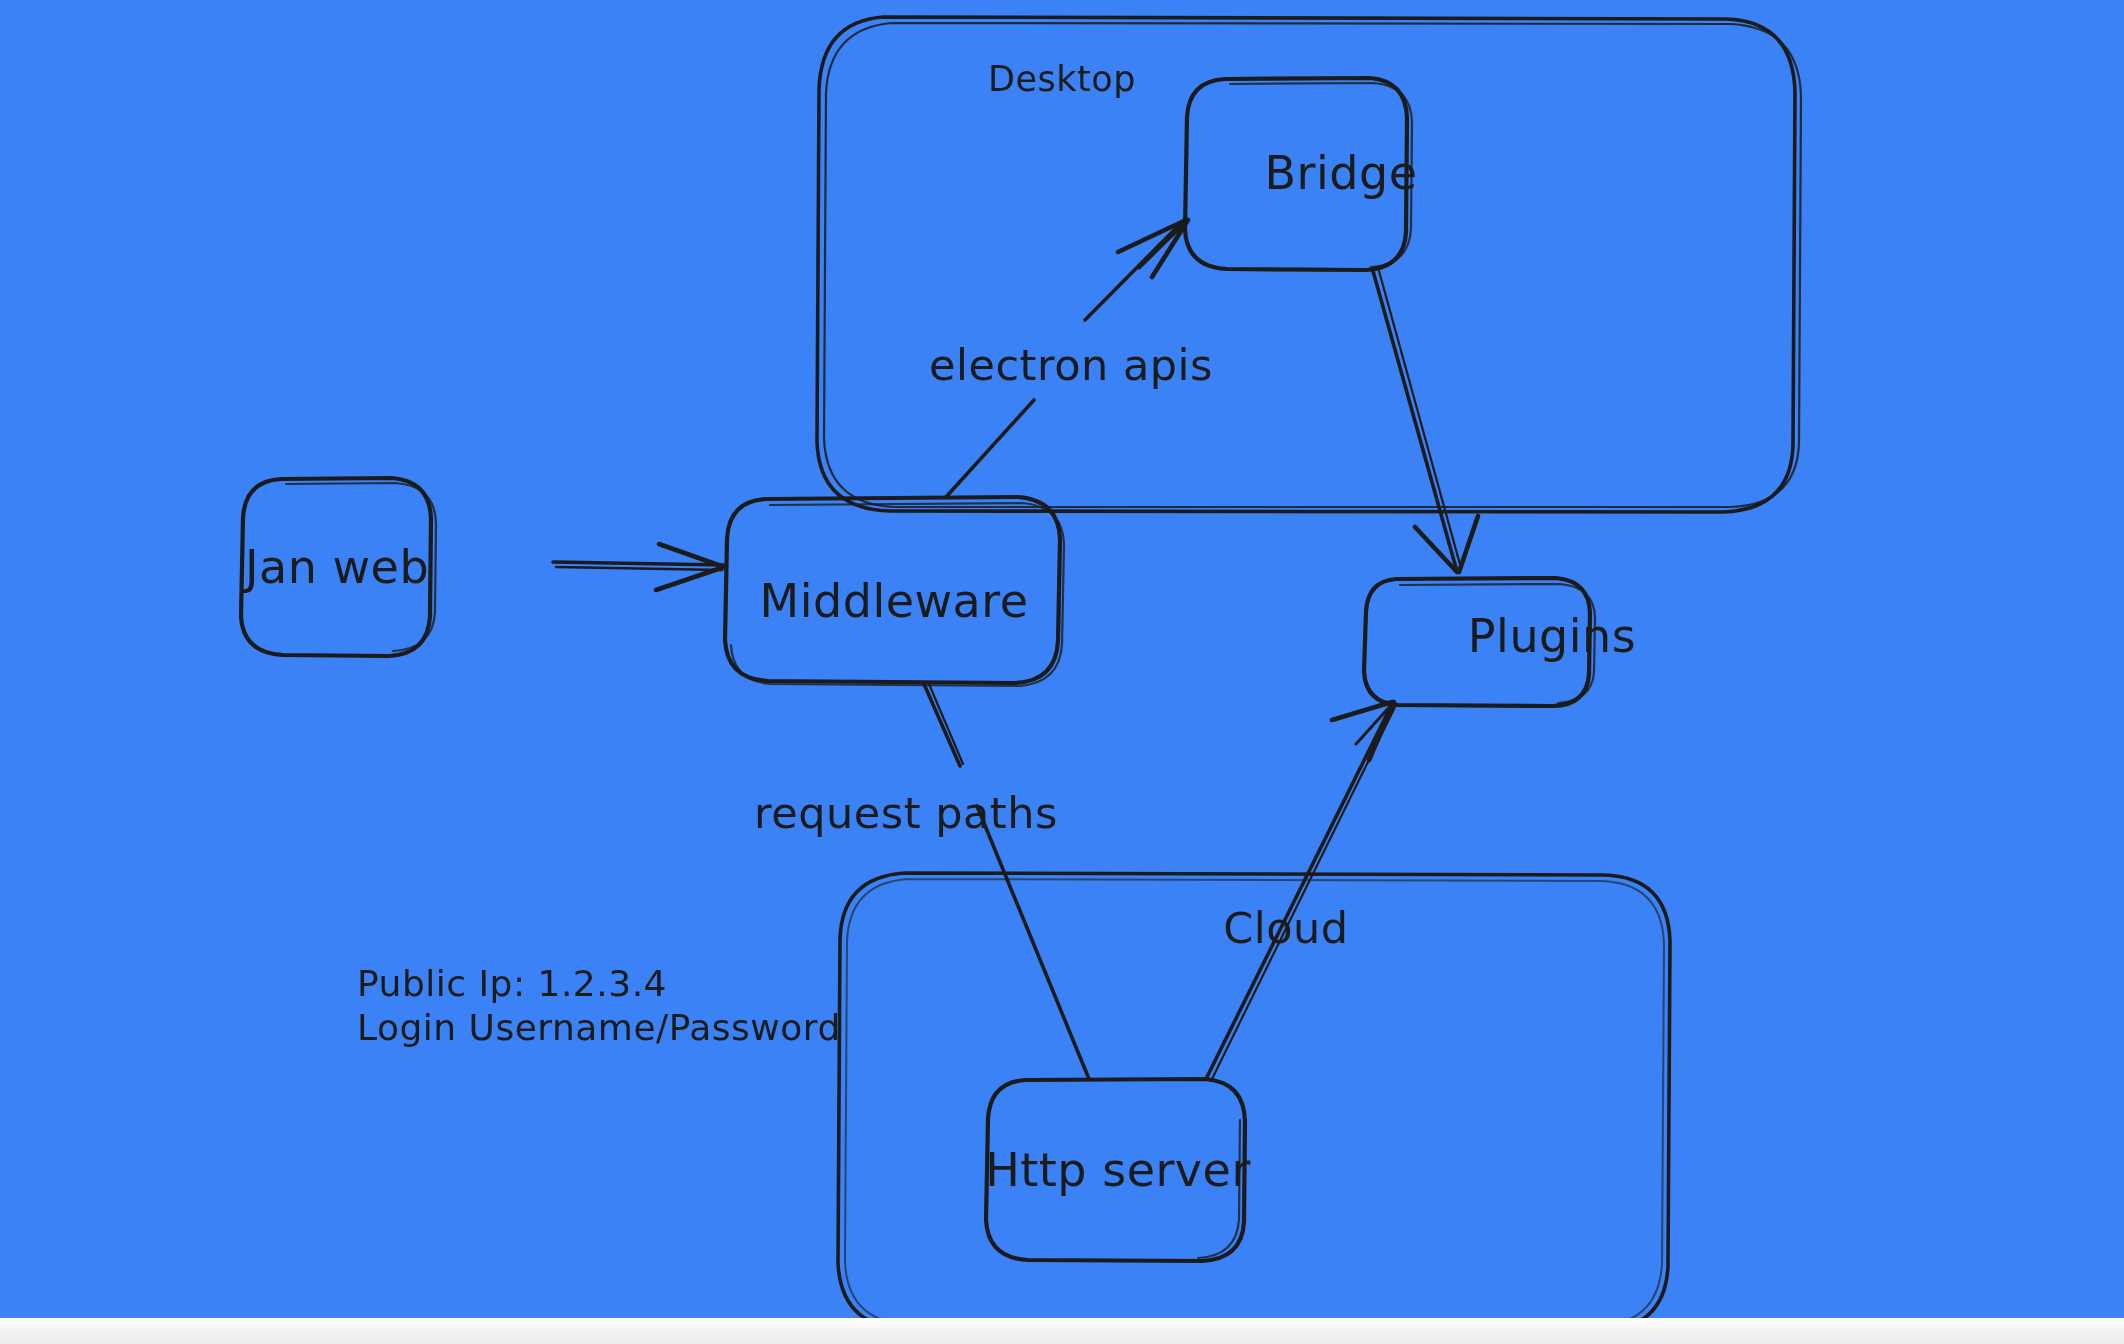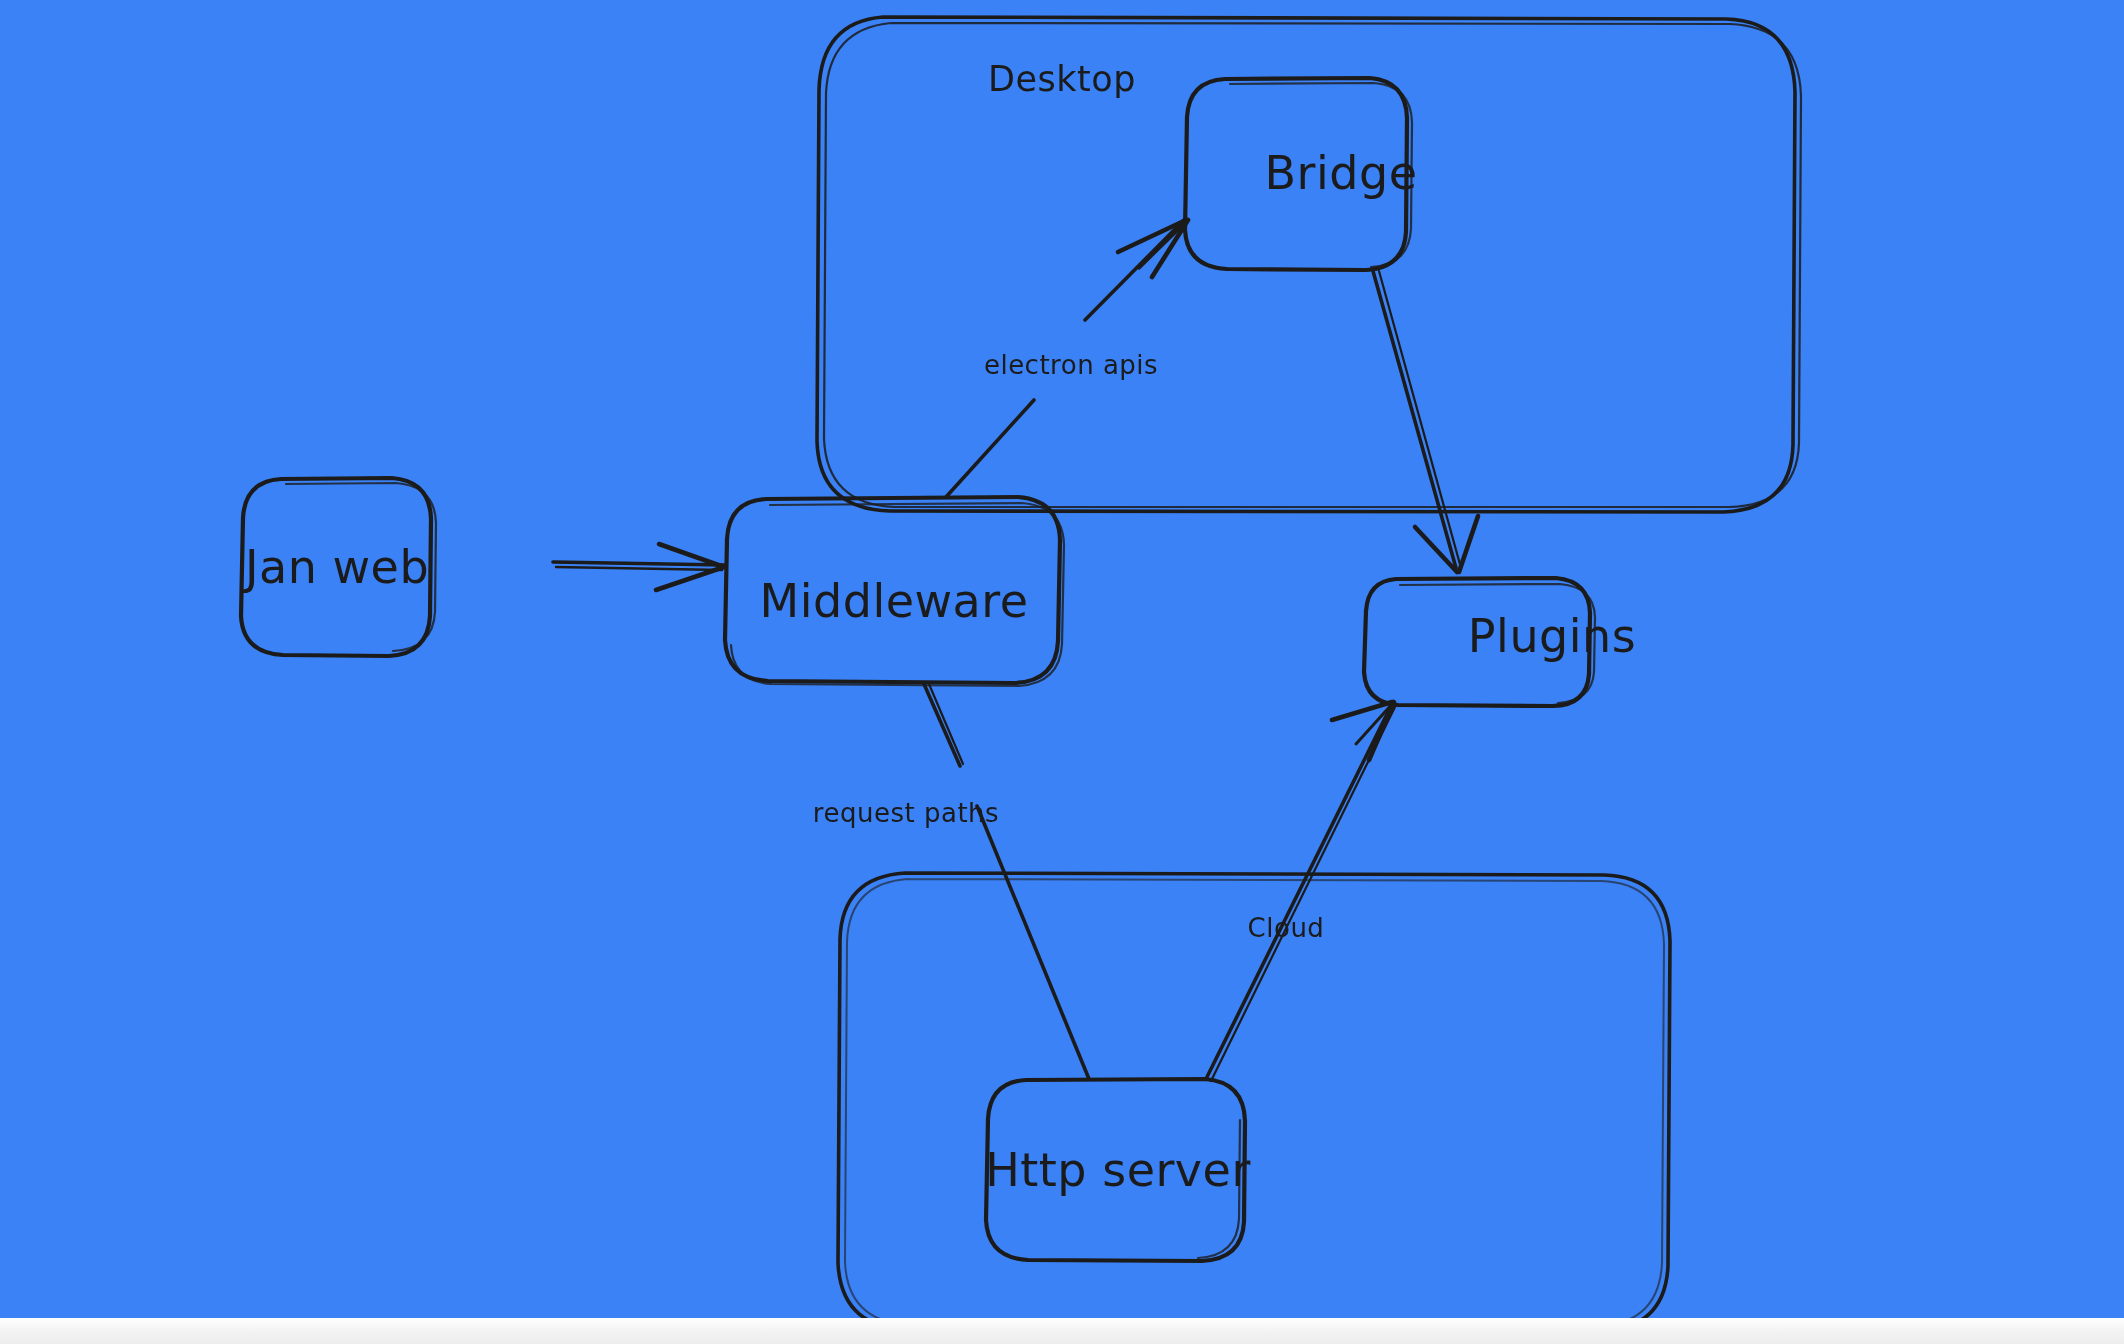--- a/index.html
+++ b/index.html
@@ -42,21 +42,21 @@
   }
   .node-label {
     font-size: 46px;
     transform: translate(-50%, -50%);
   }
   .group-label {
     font-size: 35px;
     transform: translate(-50%, -50%);
   }
   .edge-label {
-    font-size: 26px;
+    font-size: 43px;
     transform: translate(-50%, -50%);
   }
   .note {
     font-size: 36px;
     line-height: 1.22;
   }
   .note-line { display: block; }
 
   .bottom-band {
     position: absolute;
@@ -172,20 +172,24 @@
   <div class="label node-label" style="left:1552px; top:636px;">Plugins</div>
 
   <div class="label node-label" style="left:1118px; top:1170px;text-align:right;">Http server</div>
 
   <div class="label edge-label" style="left:1071px; top:365px;">electron apis</div>
 
   <div class="label edge-label" style="left:906px; top:813px;">request paths</div>
 
   <div class="label edge-label" style="left:1286px; top:928px;">Cloud</div>
 
+  <div class="label note" style="left:357px; top:962px;">
+    <span class="note-line">Public Ip: 1.2.3.4</span>
+    <span class="note-line">Login Username/Password</span>
+  </div>
 
   <div class="hit" style="left:241px; top:478px; width:190px; height:178px;"></div>
   <div class="hit" style="left:724px; top:497px; width:336px; height:186px;"></div>
   <div class="hit" style="left:1185px; top:78px; width:222px; height:192px;"></div>
   <div class="hit" style="left:1364px; top:578px; width:225px; height:128px;"></div>
   <div class="hit" style="left:984px; top:1079px; width:262px; height:183px;"></div>
 
 </div>
 
 </body></html>

